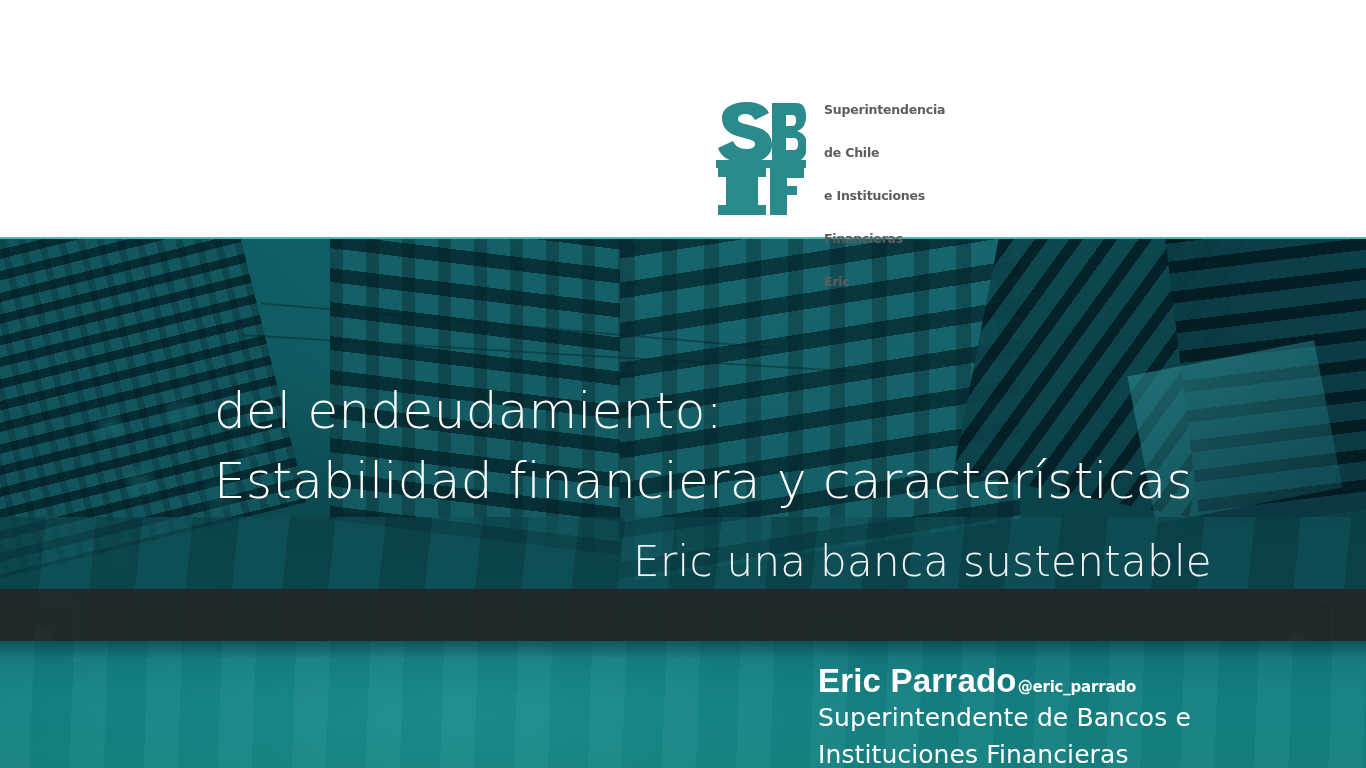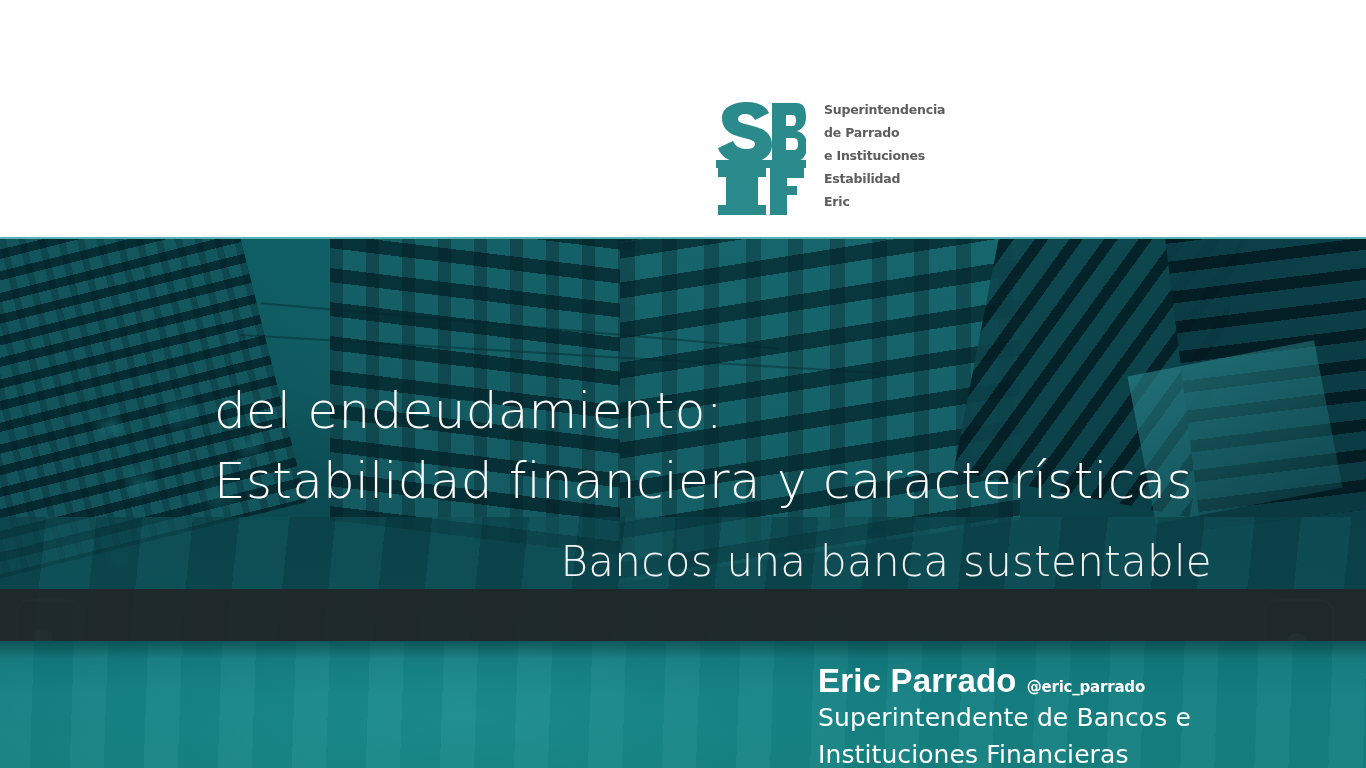--- a/index.html
+++ b/index.html
@@ -45,20 +45,21 @@
     flex: 0 0 auto;
   }
   .logo-mark svg { display: block; }
 
   .logo-words {
     margin-left: 18px;
     margin-top: 4px;
     display: flex;
     flex-direction: column;
     line-height: 1.0;
+    gap: 20px;
   }
   .logo-words span {
     display: block;
     font-family: "DejaVu Sans", sans-serif;
     font-size: 12.5px;
     font-weight: bold;
     letter-spacing: -0.2px;
     color: #5d5d5d;
     padding-bottom: 10.5px;
     white-space: nowrap;
@@ -330,21 +331,21 @@
   }
   .presenter-name {
     font-family: Liberation Sans, sans-serif;
     font-size: 33px;
     font-weight: bold;
     color: #ffffff;
     letter-spacing: 0.2px;
     white-space: nowrap;
   }
   .presenter-handle {
-    margin-left: 10px;
+    margin-left: 1px;
     font-family: "DejaVu Sans", sans-serif;
     font-size: 15px;
     font-weight: bold;
     color: #ffffff;
     letter-spacing: -0.2px;
     white-space: nowrap;
   }
   .presenter-role {
     margin-top: 4px;
     font-family: "DejaVu Sans", sans-serif;
@@ -380,23 +381,23 @@
 
             <rect x="56" y="68" width="17" height="47"></rect>
             <rect x="56" y="68" width="34" height="10"></rect>
             <rect x="56" y="86" width="27" height="9"></rect>
           </g>
         </svg>
       </div>
 
       <div class="logo-words">
         <span>Superintendencia</span>
-        <span>de Parrado</span>
+        <span>de Chile</span>
         <span>e Instituciones</span>
-        <span>Estabilidad</span>
+        <span>Financieras</span>
         <span>Eric</span>
       </div>
 
     </div>
   </div>
 
   <div class="photo-band">
     <div class="hairline"></div>
 
     <div class="photo">
@@ -415,21 +416,21 @@
       <div class="plinth two"></div>
       <div class="dot two"></div>
     </div>
 
     <div class="title-band"></div>
   </div>
 
   <div class="title-text">
     <div class="title-line">del endeudamiento:</div>
     <div class="title-line">Estabilidad financiera y características</div>
-    <div class="subtitle-line">Bancos una banca sustentable</div>
+    <div class="subtitle-line">Eric una banca sustentable</div>
   </div>
 
   <div class="teal-band">
     <div class="teal-texture"></div>
     <div class="teal-topshade"></div>
   </div>
 
   <div class="presenter">
     <div class="presenter-nameline">
       <span class="presenter-name">Eric Parrado</span>

